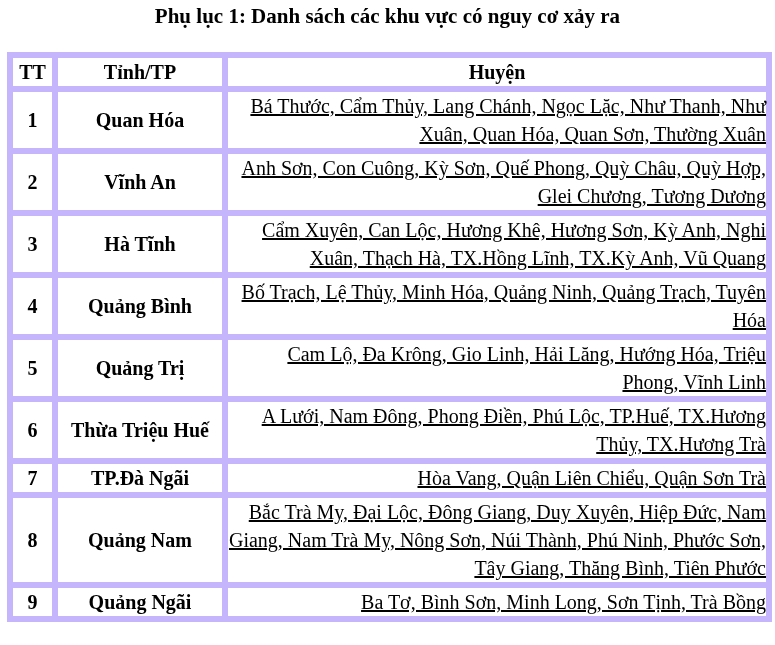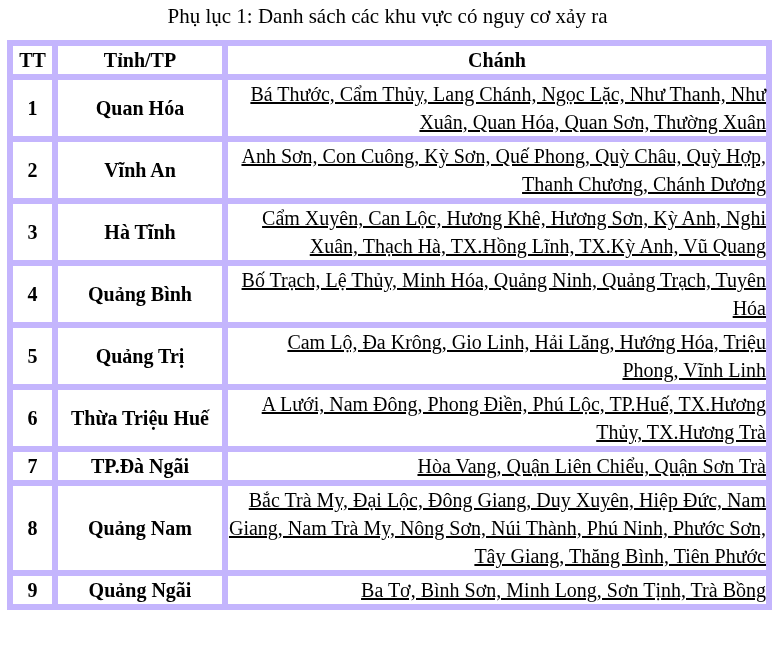--- a/index.html
+++ b/index.html
@@ -12,25 +12,25 @@
     font-family: "Liberation Serif", "DejaVu Serif", serif;
     color: #000000;
   }
   .page {
     width: 775px;
     height: 645px;
     box-sizing: border-box;
   }
   .doc-title {
     text-align: center;
-    font-weight: normal;
+    font-weight: bold;
     font-size: 21px;
     line-height: 26px;
     margin-top: 3px;
-    margin-bottom: 11px;
+    margin-bottom: 23px;
   }
   table.risk-table {
     border-collapse: collapse;
     table-layout: fixed;
     margin-left: 7px;
     width: 759px;
     font-size: 20px;
   }
   table.risk-table th,
   table.risk-table td {
@@ -75,34 +75,34 @@
   <table class="risk-table">
     <colgroup>
       <col class="col-tt">
       <col class="col-prov">
       <col class="col-dist">
     </colgroup>
     <thead>
       <tr>
         <th class="hdr">TT</th>
         <th class="hdr">Tỉnh/TP</th>
-        <th class="hdr">Chánh</th>
+        <th class="hdr">Huyện</th>
       </tr>
     </thead>
     <tbody>
   <tr>
     <td class="tt-cell">1</td>
     <td class="prov-cell">Quan Hóa</td>
     <td class="dist-cell">Bá Thước, Cẩm Thủy, Lang Chánh, Ngọc Lặc, Như Thanh, Như Xuân, Quan Hóa, Quan Sơn, Thường Xuân</td>
   </tr>
 
   <tr>
     <td class="tt-cell">2</td>
     <td class="prov-cell">Vĩnh An</td>
-    <td class="dist-cell">Anh Sơn, Con Cuông, Kỳ Sơn, Quế Phong, Quỳ Châu, Quỳ Hợp, Thanh Chương, Chánh Dương</td>
+    <td class="dist-cell">Anh Sơn, Con Cuông, Kỳ Sơn, Quế Phong, Quỳ Châu, Quỳ Hợp, Glei Chương, Tương Dương</td>
   </tr>
 
   <tr>
     <td class="tt-cell">3</td>
     <td class="prov-cell">Hà Tĩnh</td>
     <td class="dist-cell">Cẩm Xuyên, Can Lộc, Hương Khê, Hương Sơn, Kỳ Anh, Nghi Xuân, Thạch Hà, TX.Hồng Lĩnh, TX.Kỳ Anh, Vũ Quang</td>
   </tr>
 
   <tr>
     <td class="tt-cell">4</td>

